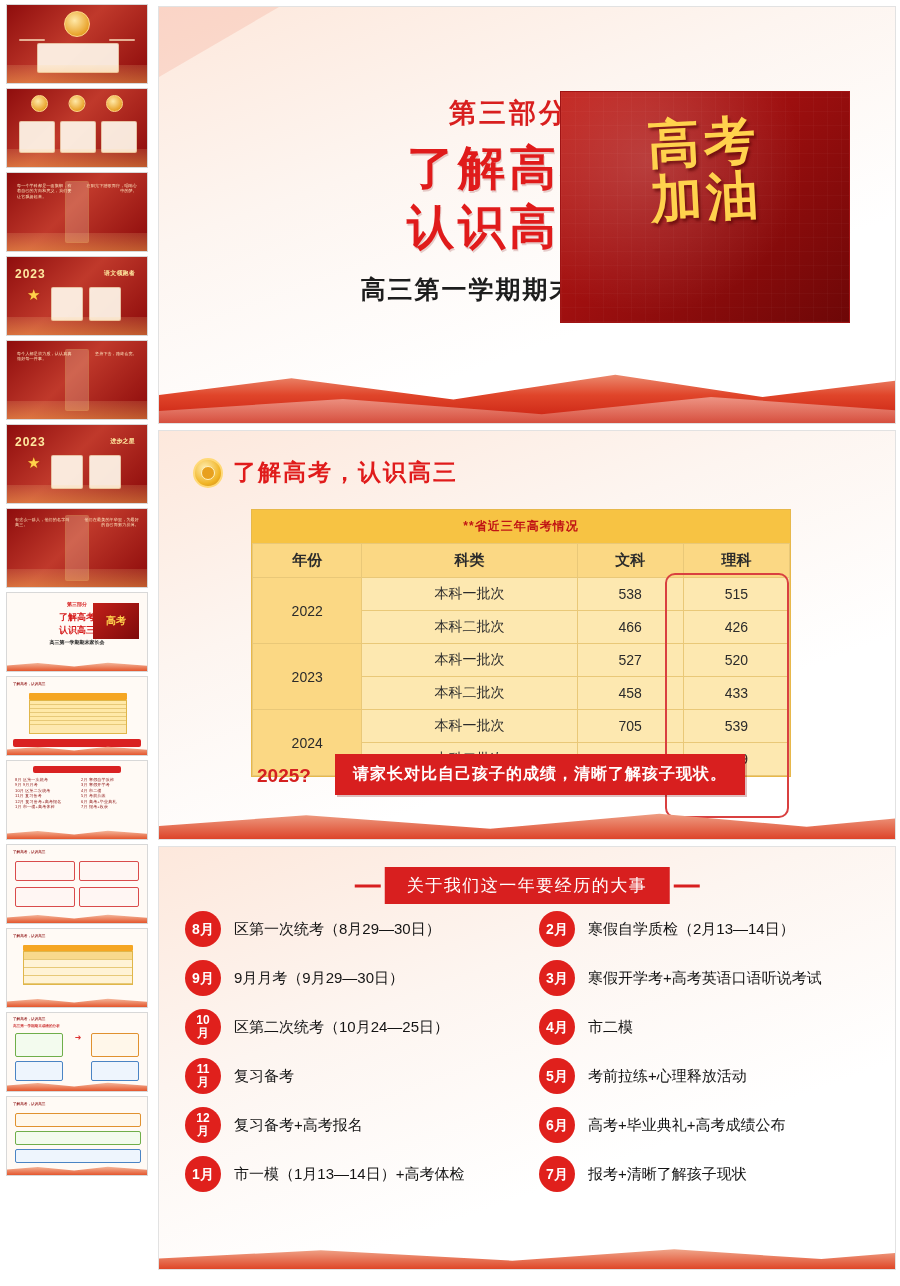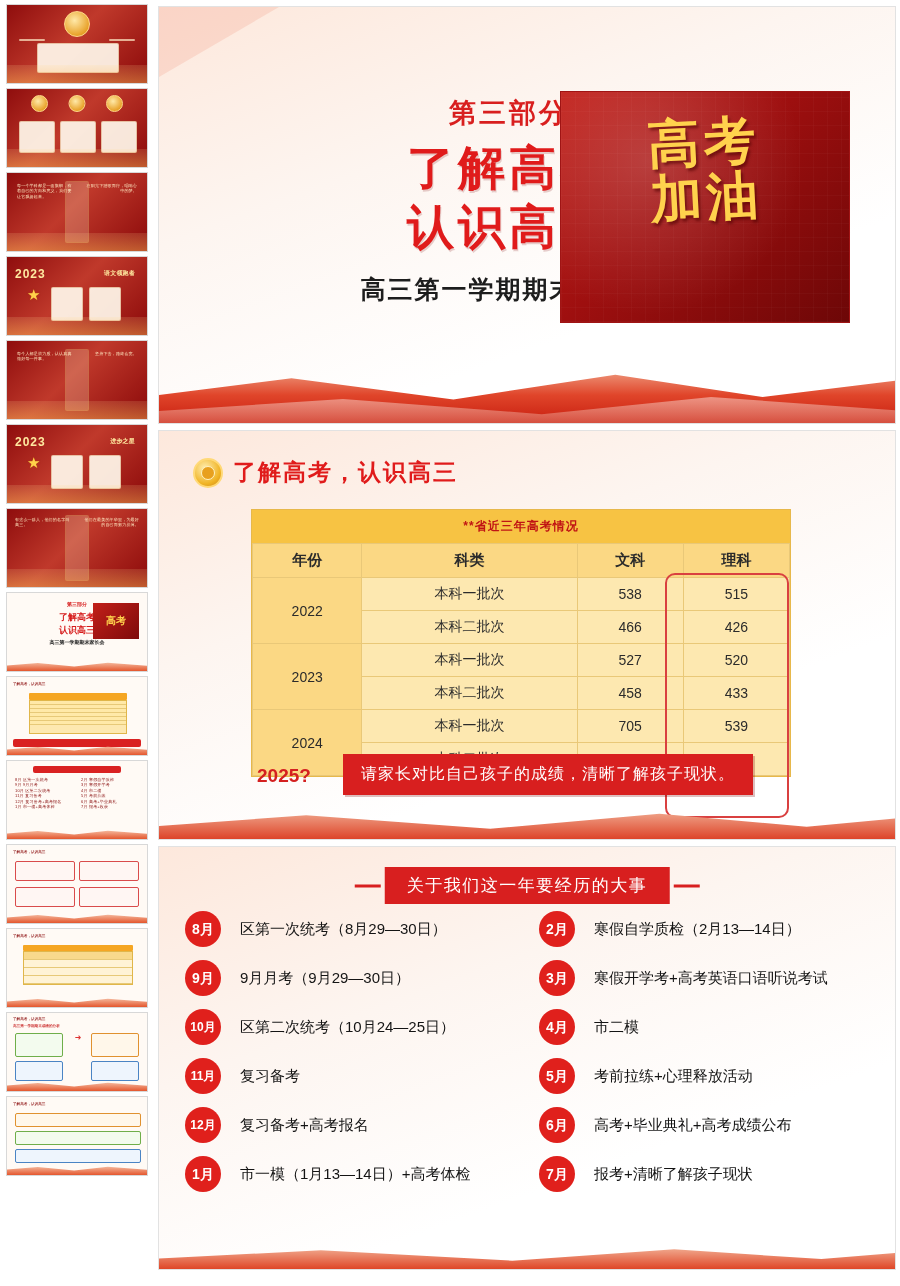--- a/index.html
+++ b/index.html
@@ -329,25 +329,24 @@
     color: #d42020;
     font-size: 19px;
     font-weight: bold;
   }
   .s2-banner {
     position: absolute;
     left: 176px; bottom: 44px;
     background: #d81f1f;
     color: #ffffff;
     font-size: 16px;
-    font-weight: normal;
+    font-weight: bold;
     letter-spacing: 1px;
     padding: 10px 18px;
     box-shadow: 2px 2px 0 rgba(120,0,0,.25);
-    margin-left: 8px;
   }
   .s2-wave {
     position: absolute;
     left: 0; right: 0; bottom: 0; height: 34px;
     background: linear-gradient(180deg, #f4bda3, #dd4429);
     clip-path: polygon(0 62%, 20% 30%, 45% 70%, 68% 26%, 88% 64%, 100% 40%, 100% 100%, 0 100%);
   }
 
   
   #slide3 { height: 424px; }
@@ -375,37 +374,37 @@
   .s3-cols {
     position: absolute;
     left: 26px; right: 16px; top: 64px;
     display: flex;
     gap: 14px;
   }
   .s3-col { flex: 1; display: flex; flex-direction: column; gap: 13px; }
   .evt {
     display: flex;
     align-items: flex-start;
-    gap: 19px;
+    gap: 13px;
   }
   .evt-badge {
     flex: 0 0 auto;
     width: 36px; height: 36px;
     border-radius: 50%;
     background: #e0201c;
     color: #fff;
     font-size: 14px;
     font-weight: bold;
     display: flex;
     align-items: center;
     justify-content: center;
     line-height: 1.05;
     text-align: center;
   }
-  .evt-badge.two { font-size: 12px; flex-direction: row; }
+  .evt-badge.two { font-size: 12px; flex-direction: column; }
   .evt-text {
     font-size: 15px;
     color: #141414;
     line-height: 1.45;
     padding-top: 7px;
   }
   .s3-wave {
     position: absolute;
     left: 0; right: 0; bottom: 0; height: 26px;
     background: linear-gradient(180deg, #f5c2a8, #df4627);

